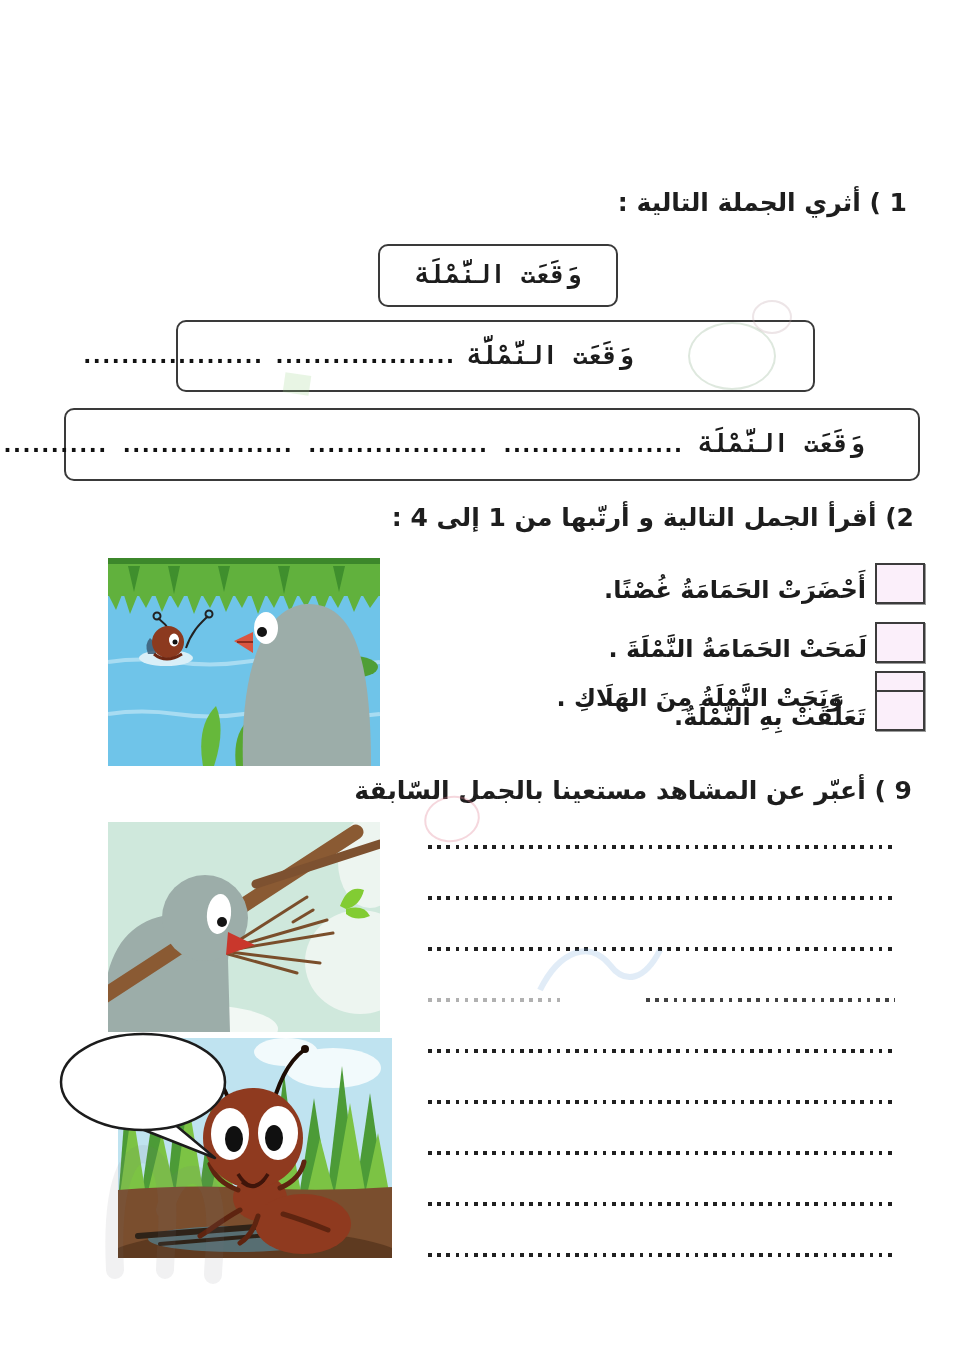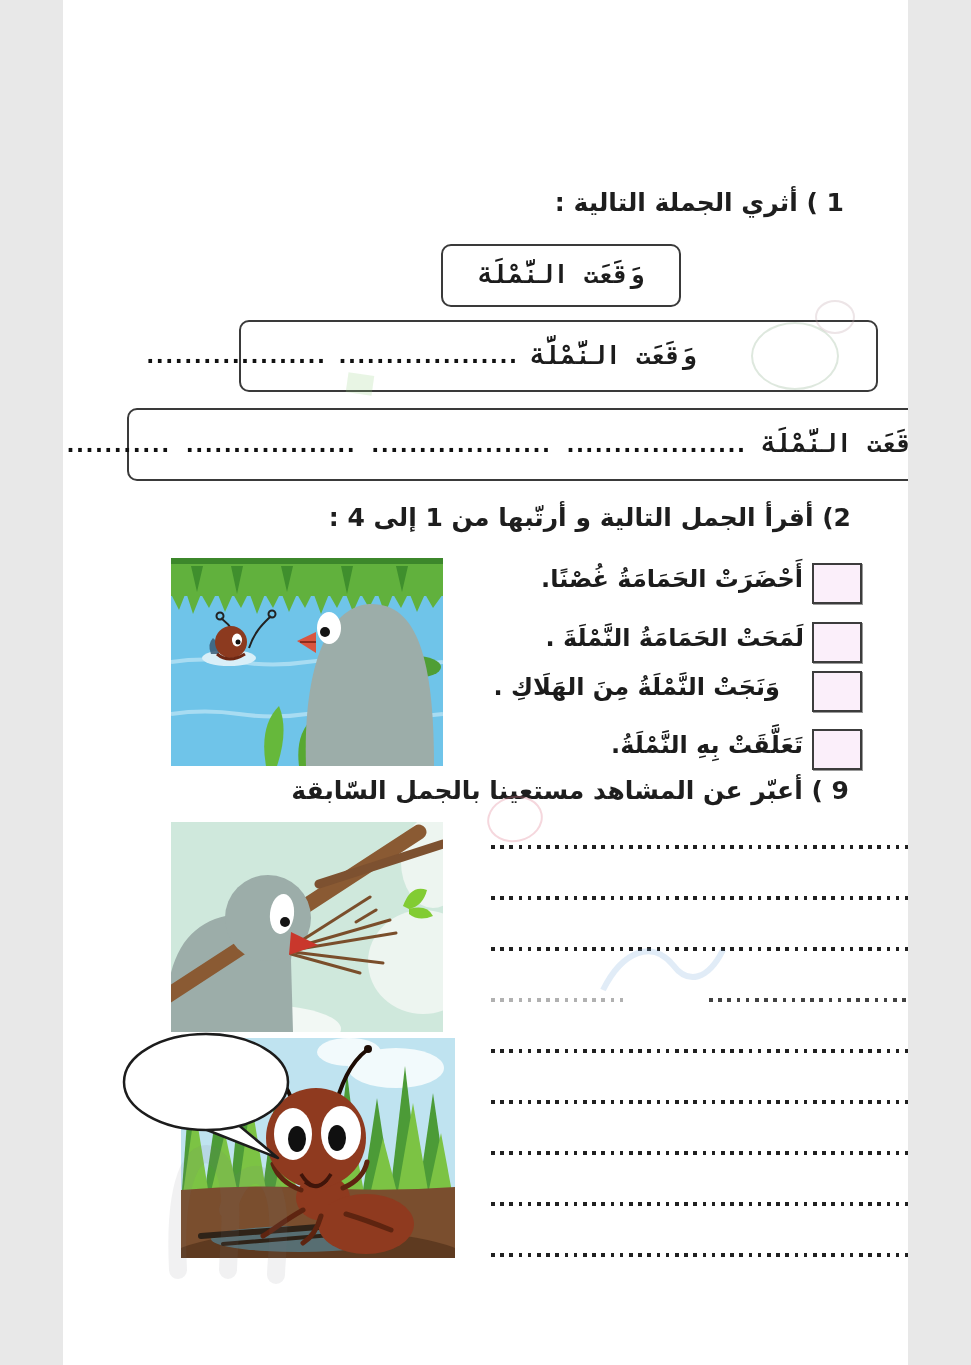--- a/index.html
+++ b/index.html
@@ -1,36 +1,36 @@
 <!DOCTYPE html>
 <html lang="ar"><head>
 <meta charset="utf-8">
 <style>
   html,body{margin:0;padding:0;background:#e8e8e8;}
   .page{
-    position:relative;width:845px;height:1365px;background:#ffffff;
+    position:relative;width:971px;height:1365px;background:#ffffff;
     margin:0 auto;overflow:hidden;
     font-family:"DejaVu Sans",sans-serif;color:#1c1c1c;
   }
   .abs{position:absolute;}
   .heading{
     direction:rtl;text-align:right;font-weight:bold;font-size:25px;
     color:#1e1e1e;white-space:nowrap;
   }
   .sbox{
     position:absolute;border:2px solid #3a3a3a;border-radius:10px;background:#fff;
     direction:rtl;display:flex;align-items:center;font-weight:bold;font-size:25px;
   }
   .sbox .sentence{white-space:nowrap;font-family:Liberation Mono, monospace;}
   .dots{
     direction:ltr;unicode-bidi:bidi-override;font-weight:bold;font-size:21px;
     letter-spacing:1.5px;color:#111;white-space:nowrap;
   }
   .q2row{
-    position:absolute;right:46px;direction:rtl;display:flex;align-items:flex-start;gap:9px;
+    position:absolute;right:46px;direction:rtl;display:flex;align-items:flex-end;gap:9px;
   }
   .cbx{
     width:46px;height:37px;background:#fbeffa;border:2px solid #3c3c3c;
     box-shadow:1px 1px 0 #9a9a9a;flex:0 0 auto;
   }
   .q2txt{font-weight:bold;font-size:24px;white-space:nowrap;padding-top:2px;}
   .ans-line{
     position:absolute;left:428px;width:466px;height:4px;
     background:repeating-linear-gradient(90deg,#202020 0 3.6px,transparent 3.6px 9.2px);
   }
@@ -73,21 +73,21 @@
     <span class="q2txt">أَحْضَرَتْ الحَمَامَةُ غُصْنًا.</span>
   </div>
   <div class="q2row" style="top:622px;gap:8px;">
     <span class="cbx"></span>
     <span class="q2txt">لَمَحَتْ الحَمَامَةُ النَّمْلَةَ .</span>
   </div>
   <div class="q2row" style="top:671px;gap:32px;">
     <span class="cbx"></span>
     <span class="q2txt">وَنَجَتْ النَّمْلَةُ مِنَ الهَلَاكِ .</span>
   </div>
-  <div class="q2row" style="top:729px;">
+  <div class="q2row" style="top:690px;">
     <span class="cbx"></span>
     <span class="q2txt">تَعَلَّقَتْ بِهِ النَّمْلَةُ.</span>
   </div>
 
   <svg class="scene" style="left:108px;top:558px;" width="272" height="208" viewBox="0 0 272 208" aria-label="pigeon-sees-ant-in-water">
     <rect width="272" height="208" fill="#6fc4e9"></rect>
     <path d="M0,104 Q34,99 68,104 T136,104 T204,104 T272,104" stroke="#a8dcf2" stroke-width="4" fill="none"></path>
     <path d="M0,156 Q34,151 68,156 T136,156 T204,156 T272,156" stroke="#a8dcf2" stroke-width="4" fill="none"></path>
     <rect x="0" y="0" width="272" height="10" fill="#3c872b"></rect>
     <rect x="0" y="6" width="272" height="32" fill="#61b13d"></rect>

